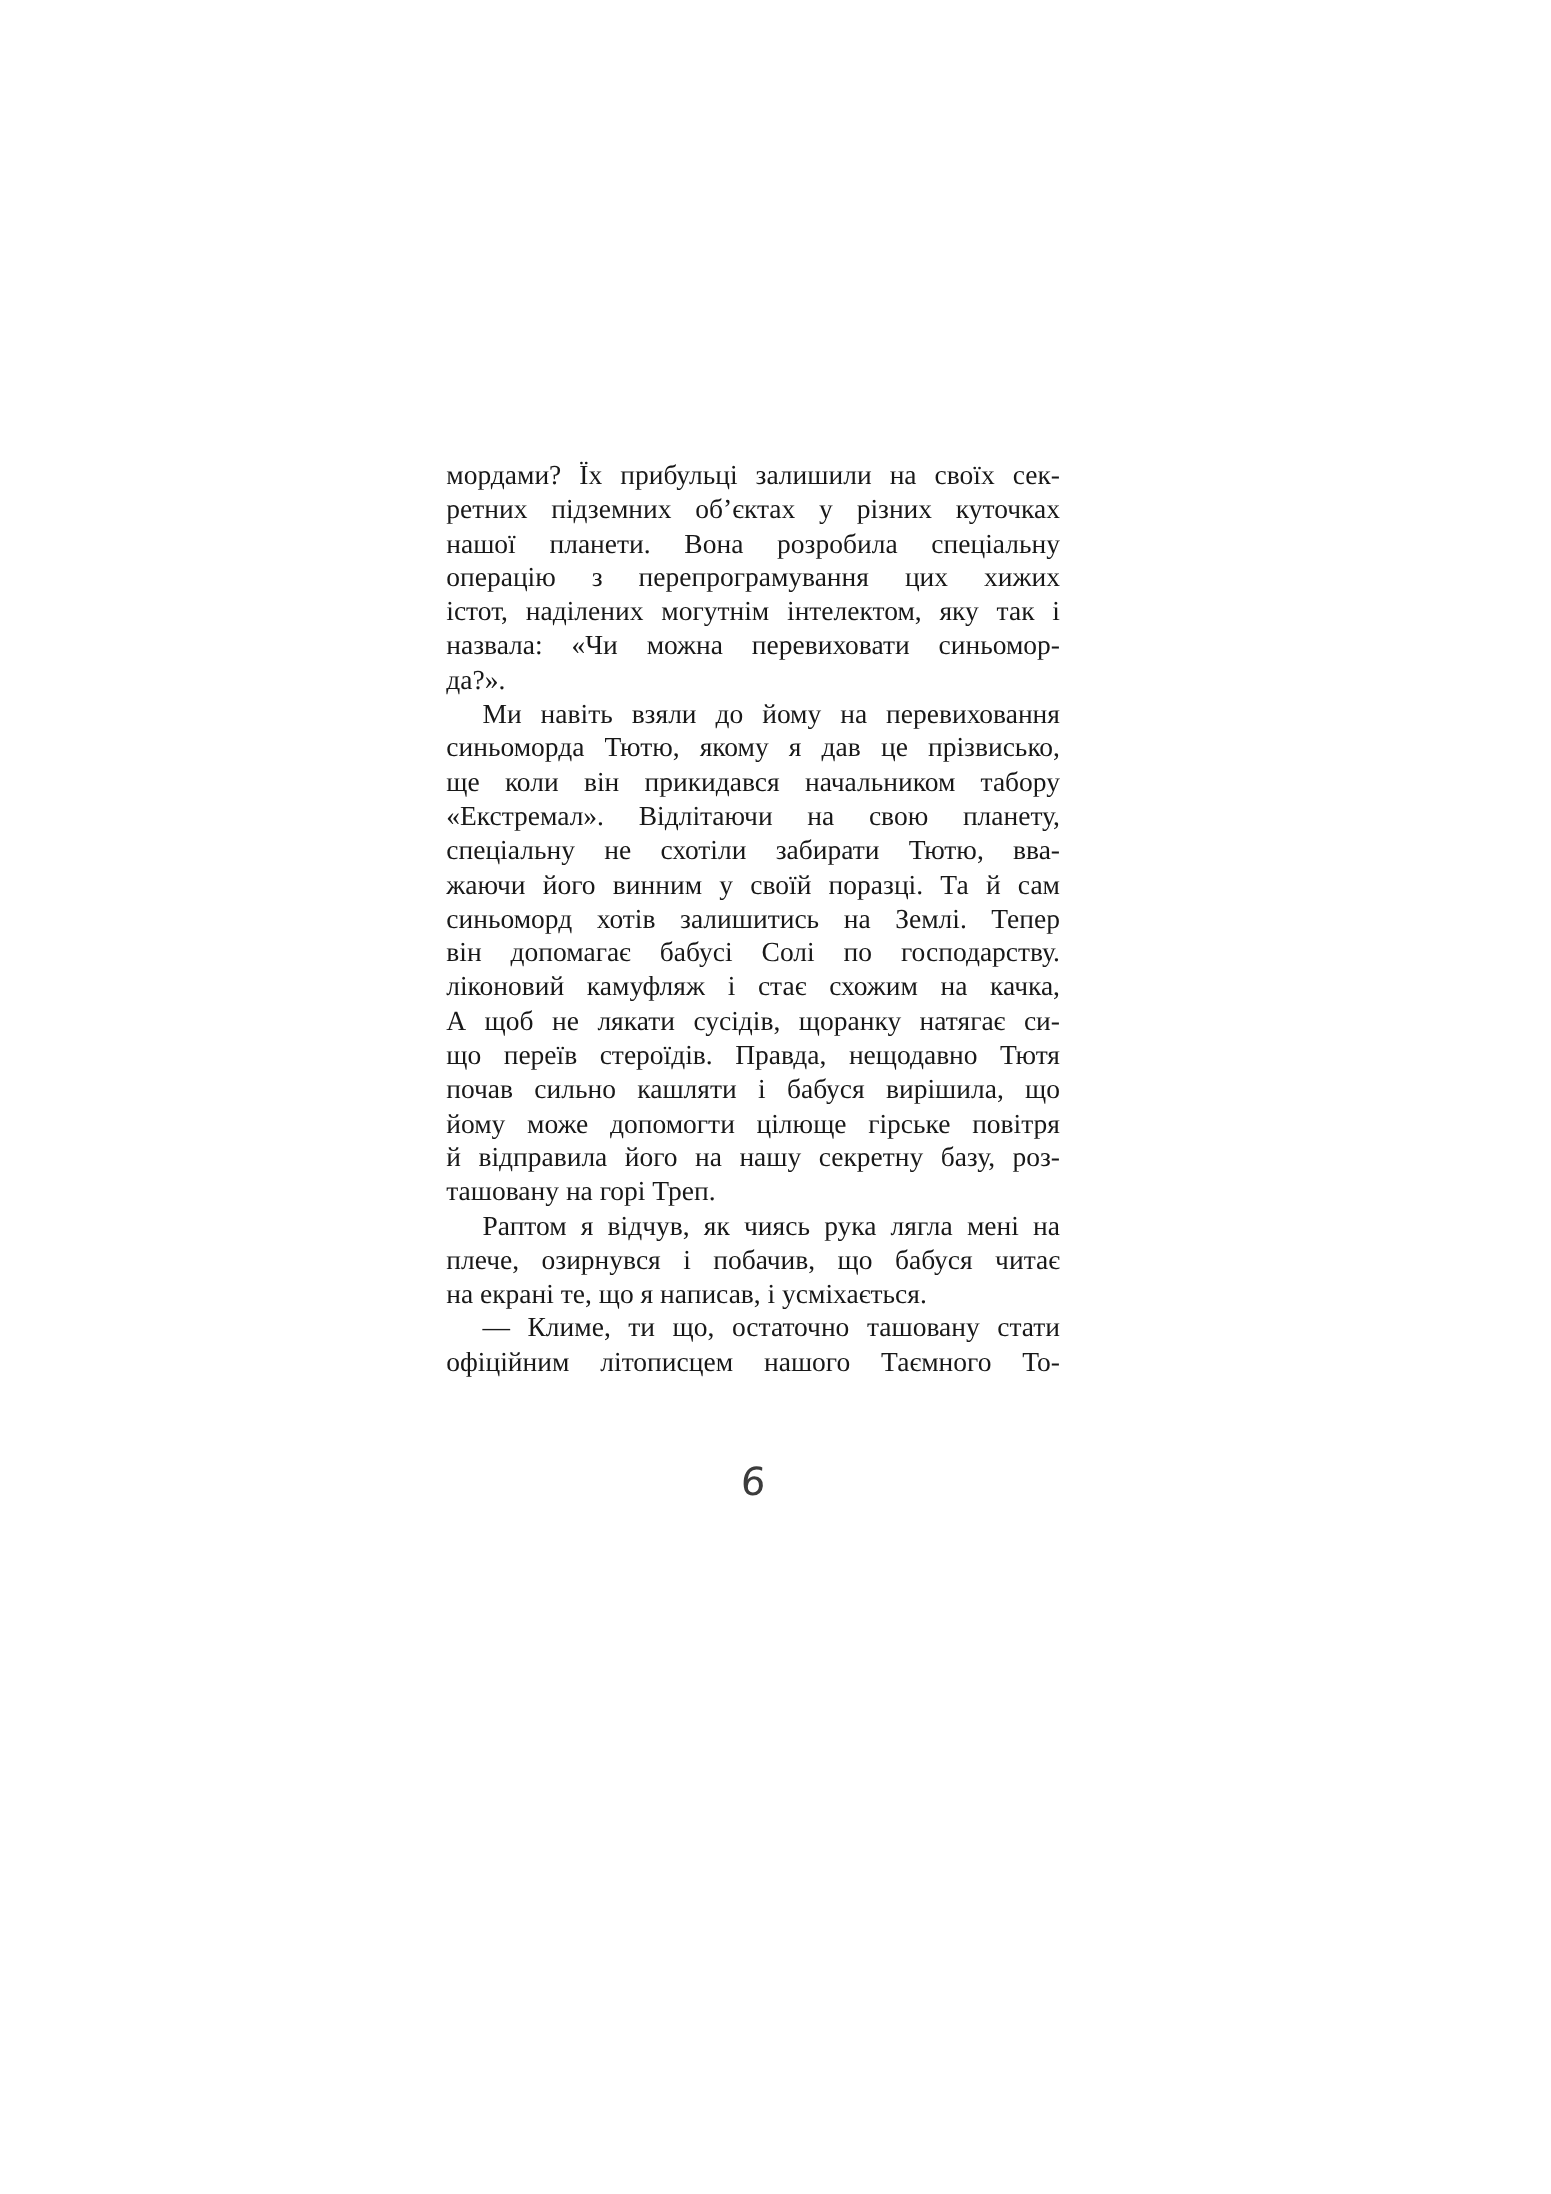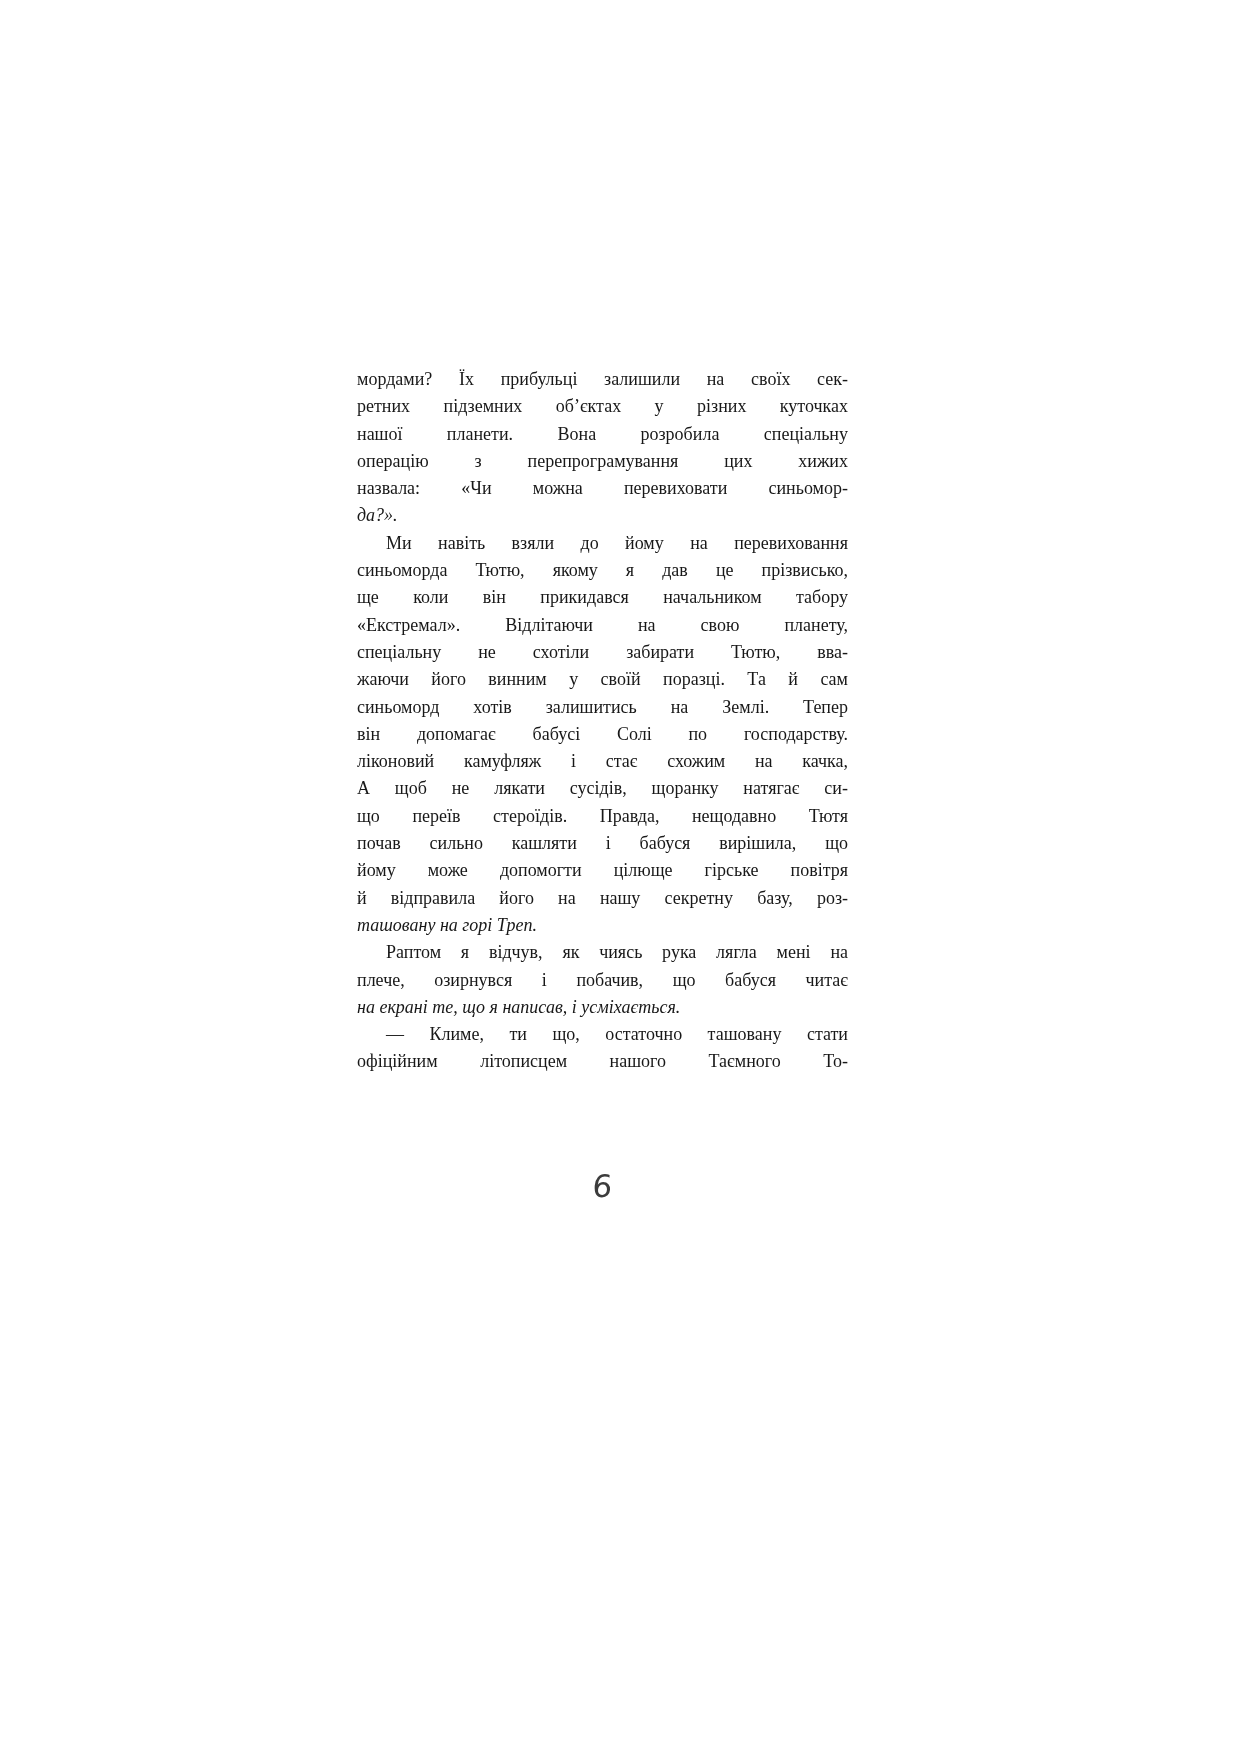--- a/index.html
+++ b/index.html
@@ -13,34 +13,33 @@
     position: relative;
     font-family: "Liberation Serif", serif;
     color: #181818;
     overflow: hidden;
   }
   .text-block {
     position: absolute;
     left: 357px;
     top: 366px;
     width: 491px;
-    font-size: 18px;
+    font-size: 22px;
   }
   .paragraph {
     margin: 0;
     padding: 0;
   }
   .line {
     line-height: 27.3px;
     text-align: justify;
     text-align-last: justify;
   }
   .line.last {
     text-align-last: left;
-    font-style: italic;
   }
   .line.indent {
     text-indent: 29px;
   }
   .page-number {
     position: absolute;
     top: 1168px;
     left: 357px;
     width: 491px;
     text-align: center;
@@ -53,20 +52,21 @@
 </style>
 </head>
 <body>
 
 <div class="text-block" id="text-block">
     <div class="paragraph">
       <div class="line">мордами? Їх прибульці залишили на своїх сек-</div>
       <div class="line">ретних підземних об’єктах у різних куточках</div>
       <div class="line">нашої планети. Вона розробила спеціальну</div>
       <div class="line">операцію з перепрограмування цих хижих</div>
+      <div class="line">істот, наділених могутнім інтелектом, яку так і</div>
       <div class="line">назвала: «Чи можна перевиховати синьомор-</div>
       <div class="line last">да?».</div>
     </div>
     <div class="paragraph">
       <div class="line indent">Ми навіть взяли до йому на перевиховання</div>
       <div class="line">синьоморда Тютю, якому я дав це прізвисько,</div>
       <div class="line">ще коли він прикидався начальником табору</div>
       <div class="line">«Екстремал». Відлітаючи на свою планету,</div>
       <div class="line">спеціальну не схотіли забирати Тютю, вва-</div>
       <div class="line">жаючи його винним у своїй поразці. Та й сам</div>

